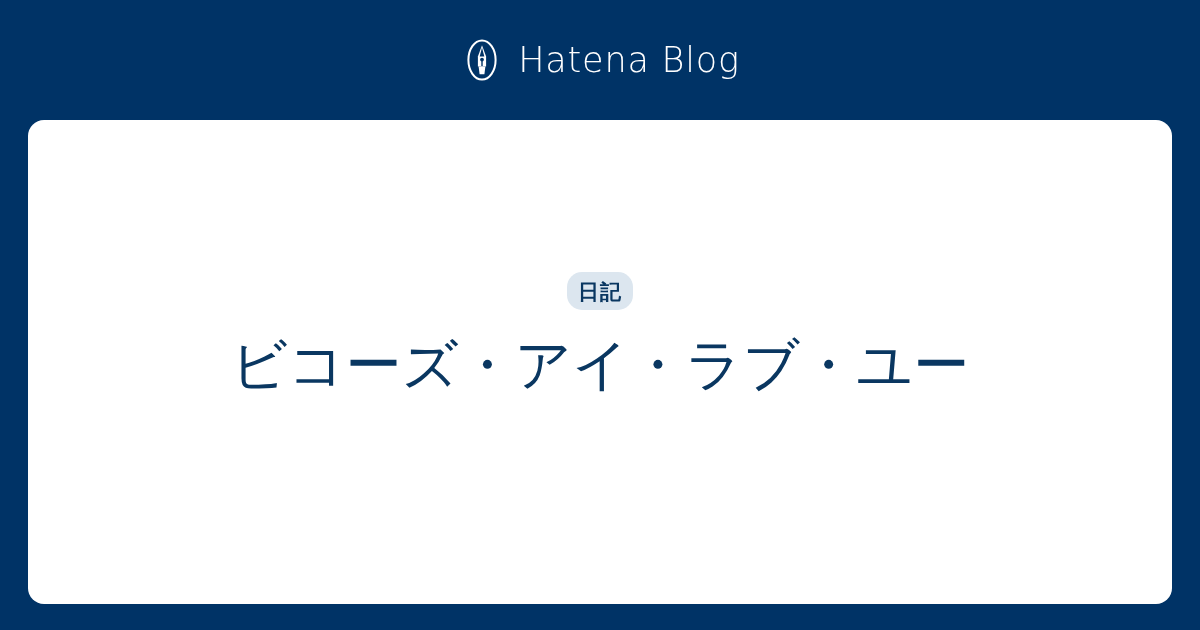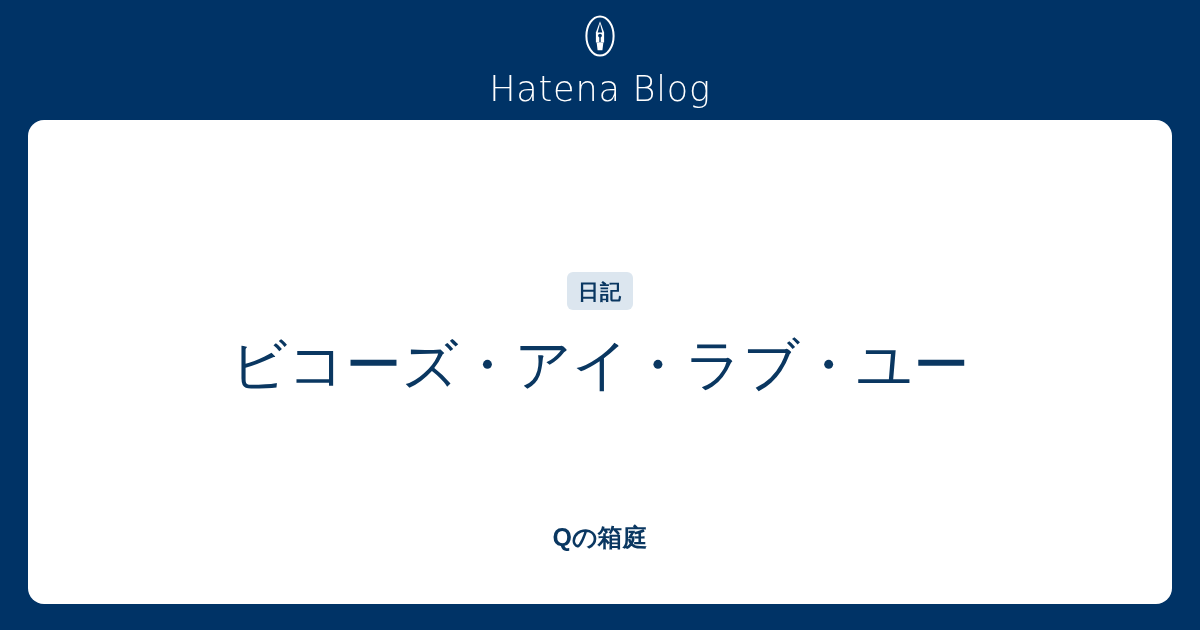--- a/index.html
+++ b/index.html
@@ -31,21 +31,20 @@
   .brand-header {
     position: absolute;
     top: 0;
     left: 0;
     width: 1200px;
     height: 120px;
     display: flex;
     align-items: center;
     justify-content: center;
     gap: 14px;
-    flex-direction: column;
   }
 
   .brand-logo-icon {
     display: block;
     width: 44px;
     height: 44px;
     flex: 0 0 auto;
     line-height: 0;
   }
 
@@ -96,21 +95,21 @@
   }
 
   .category-badge {
     display: inline-block;
     background: #dce6ef;
     color: #0a3761;
     font-size: 21px;
     font-weight: 700;
     line-height: 1;
     padding: 9px 11px 8px 11px;
-    border-radius: 6px;
+    border-radius: 15px;
     letter-spacing: 1px;
     white-space: nowrap;
     margin: 0 0 22px 0;
   }
 
   .entry-title {
     margin: 0;
     color: #0a3761;
     font-size: 56px;
     font-weight: 400;
@@ -154,17 +153,16 @@
   </div>
 
   <div class="content-card">
 
     <div class="entry-block">
       <span class="category-badge">日記</span>
 
       <h1 class="entry-title">ビコーズ・アイ・ラブ・ユー</h1>
     </div>
 
-    <div class="blog-name">Qの箱庭</div>
 
   </div>
 
 </div>
 
 </body></html>

